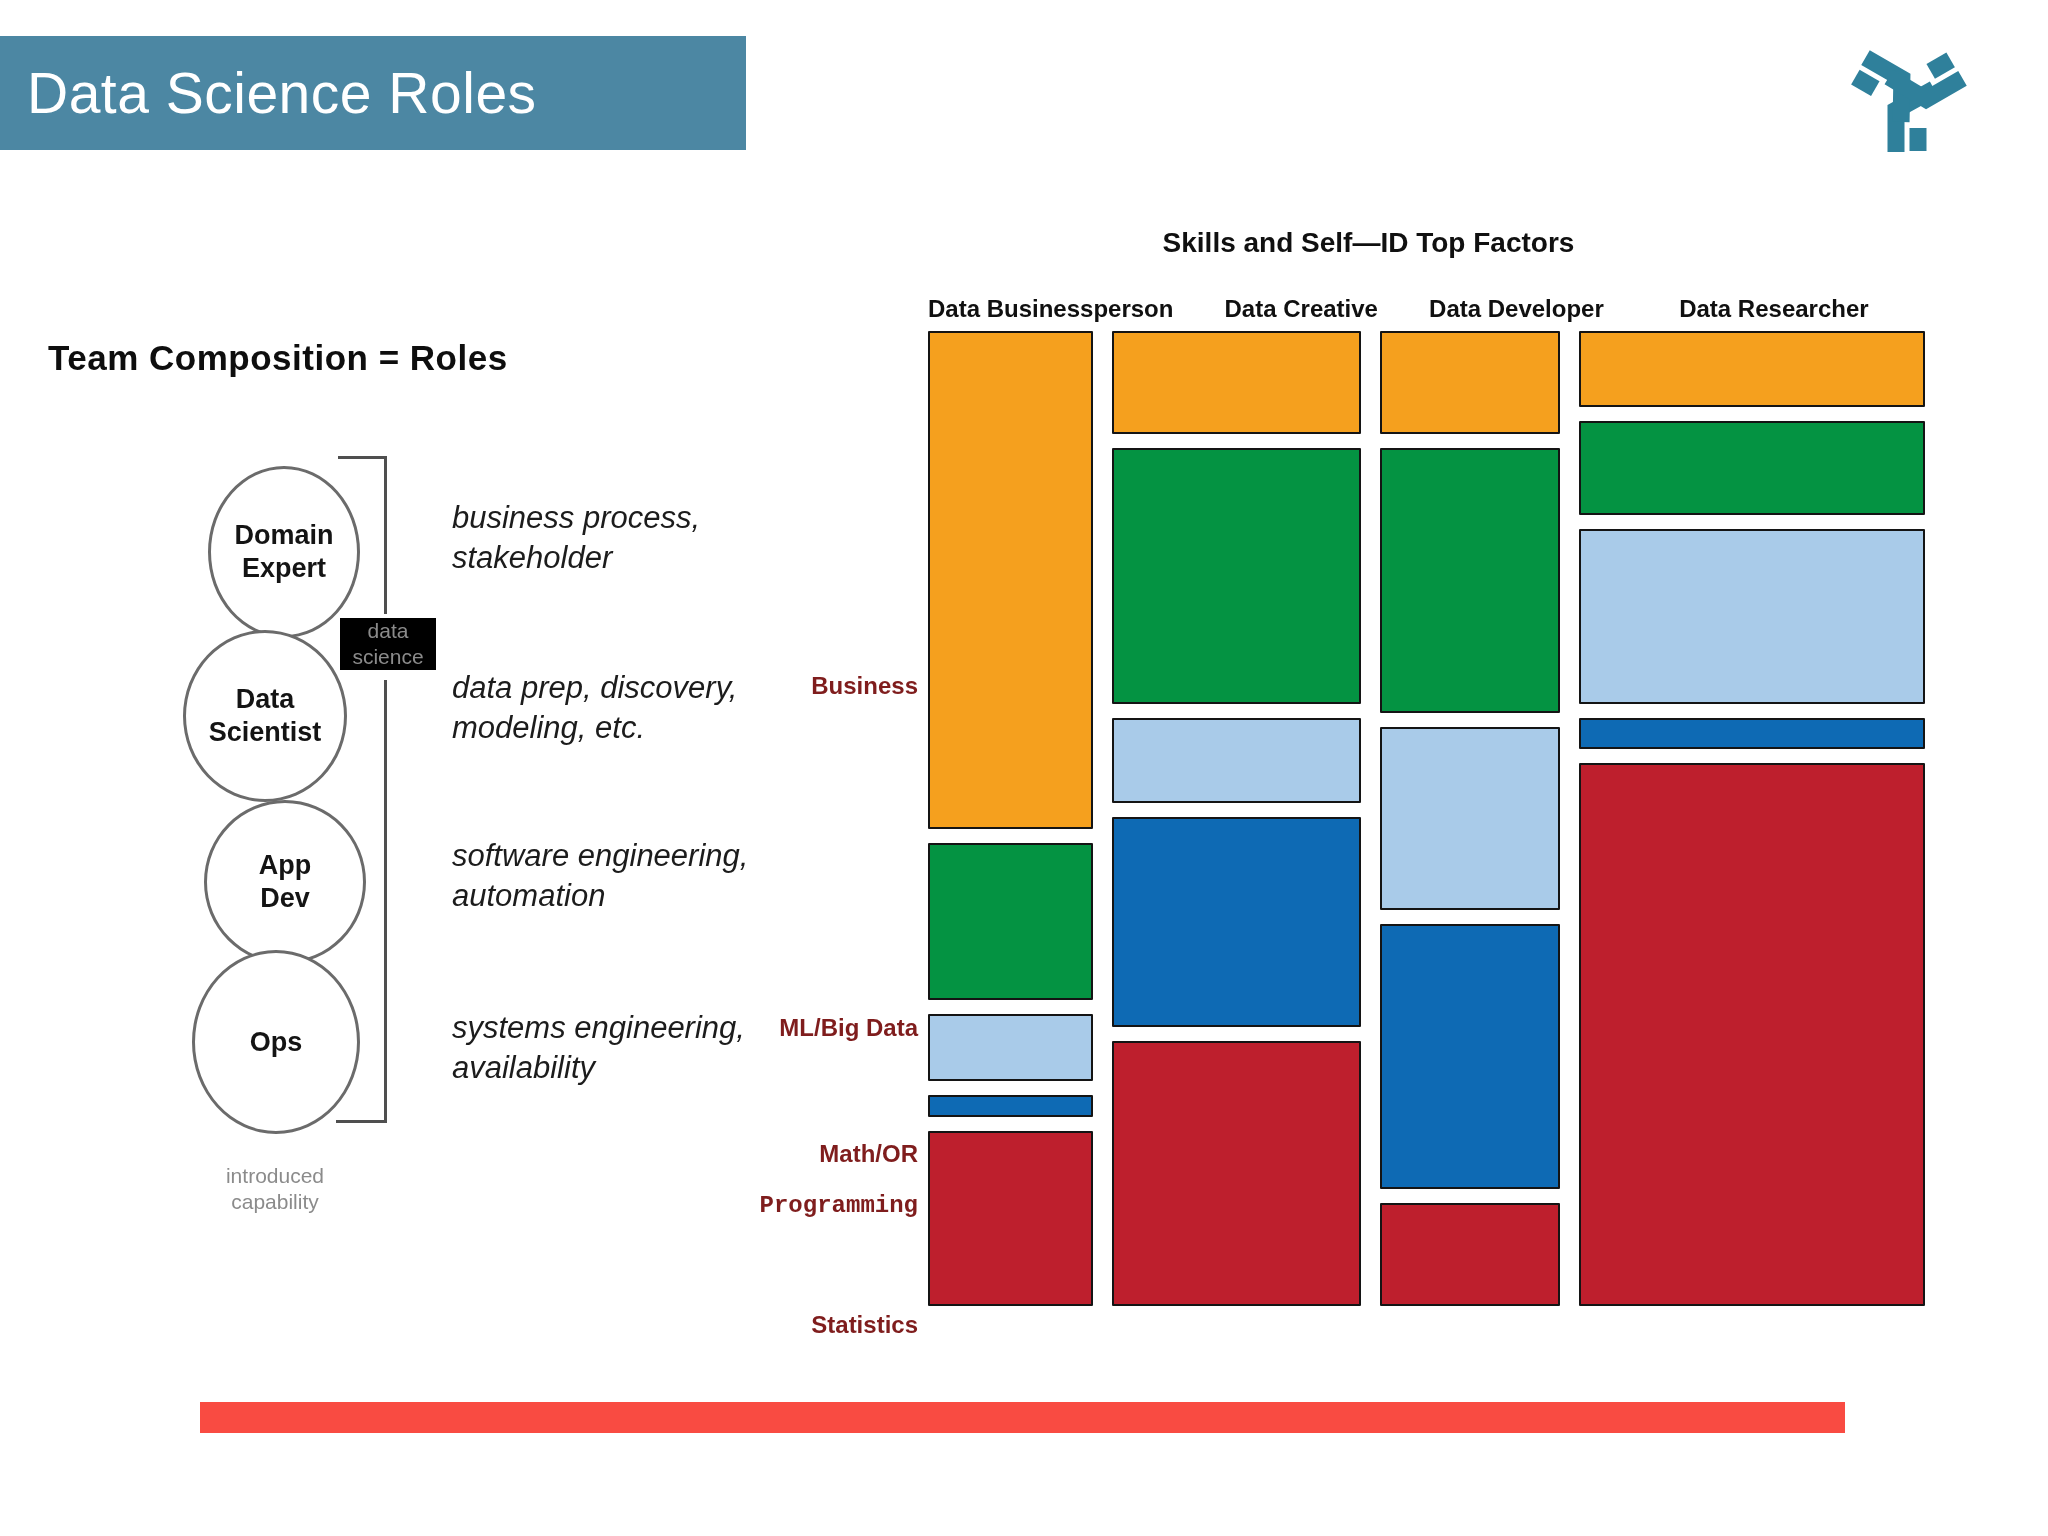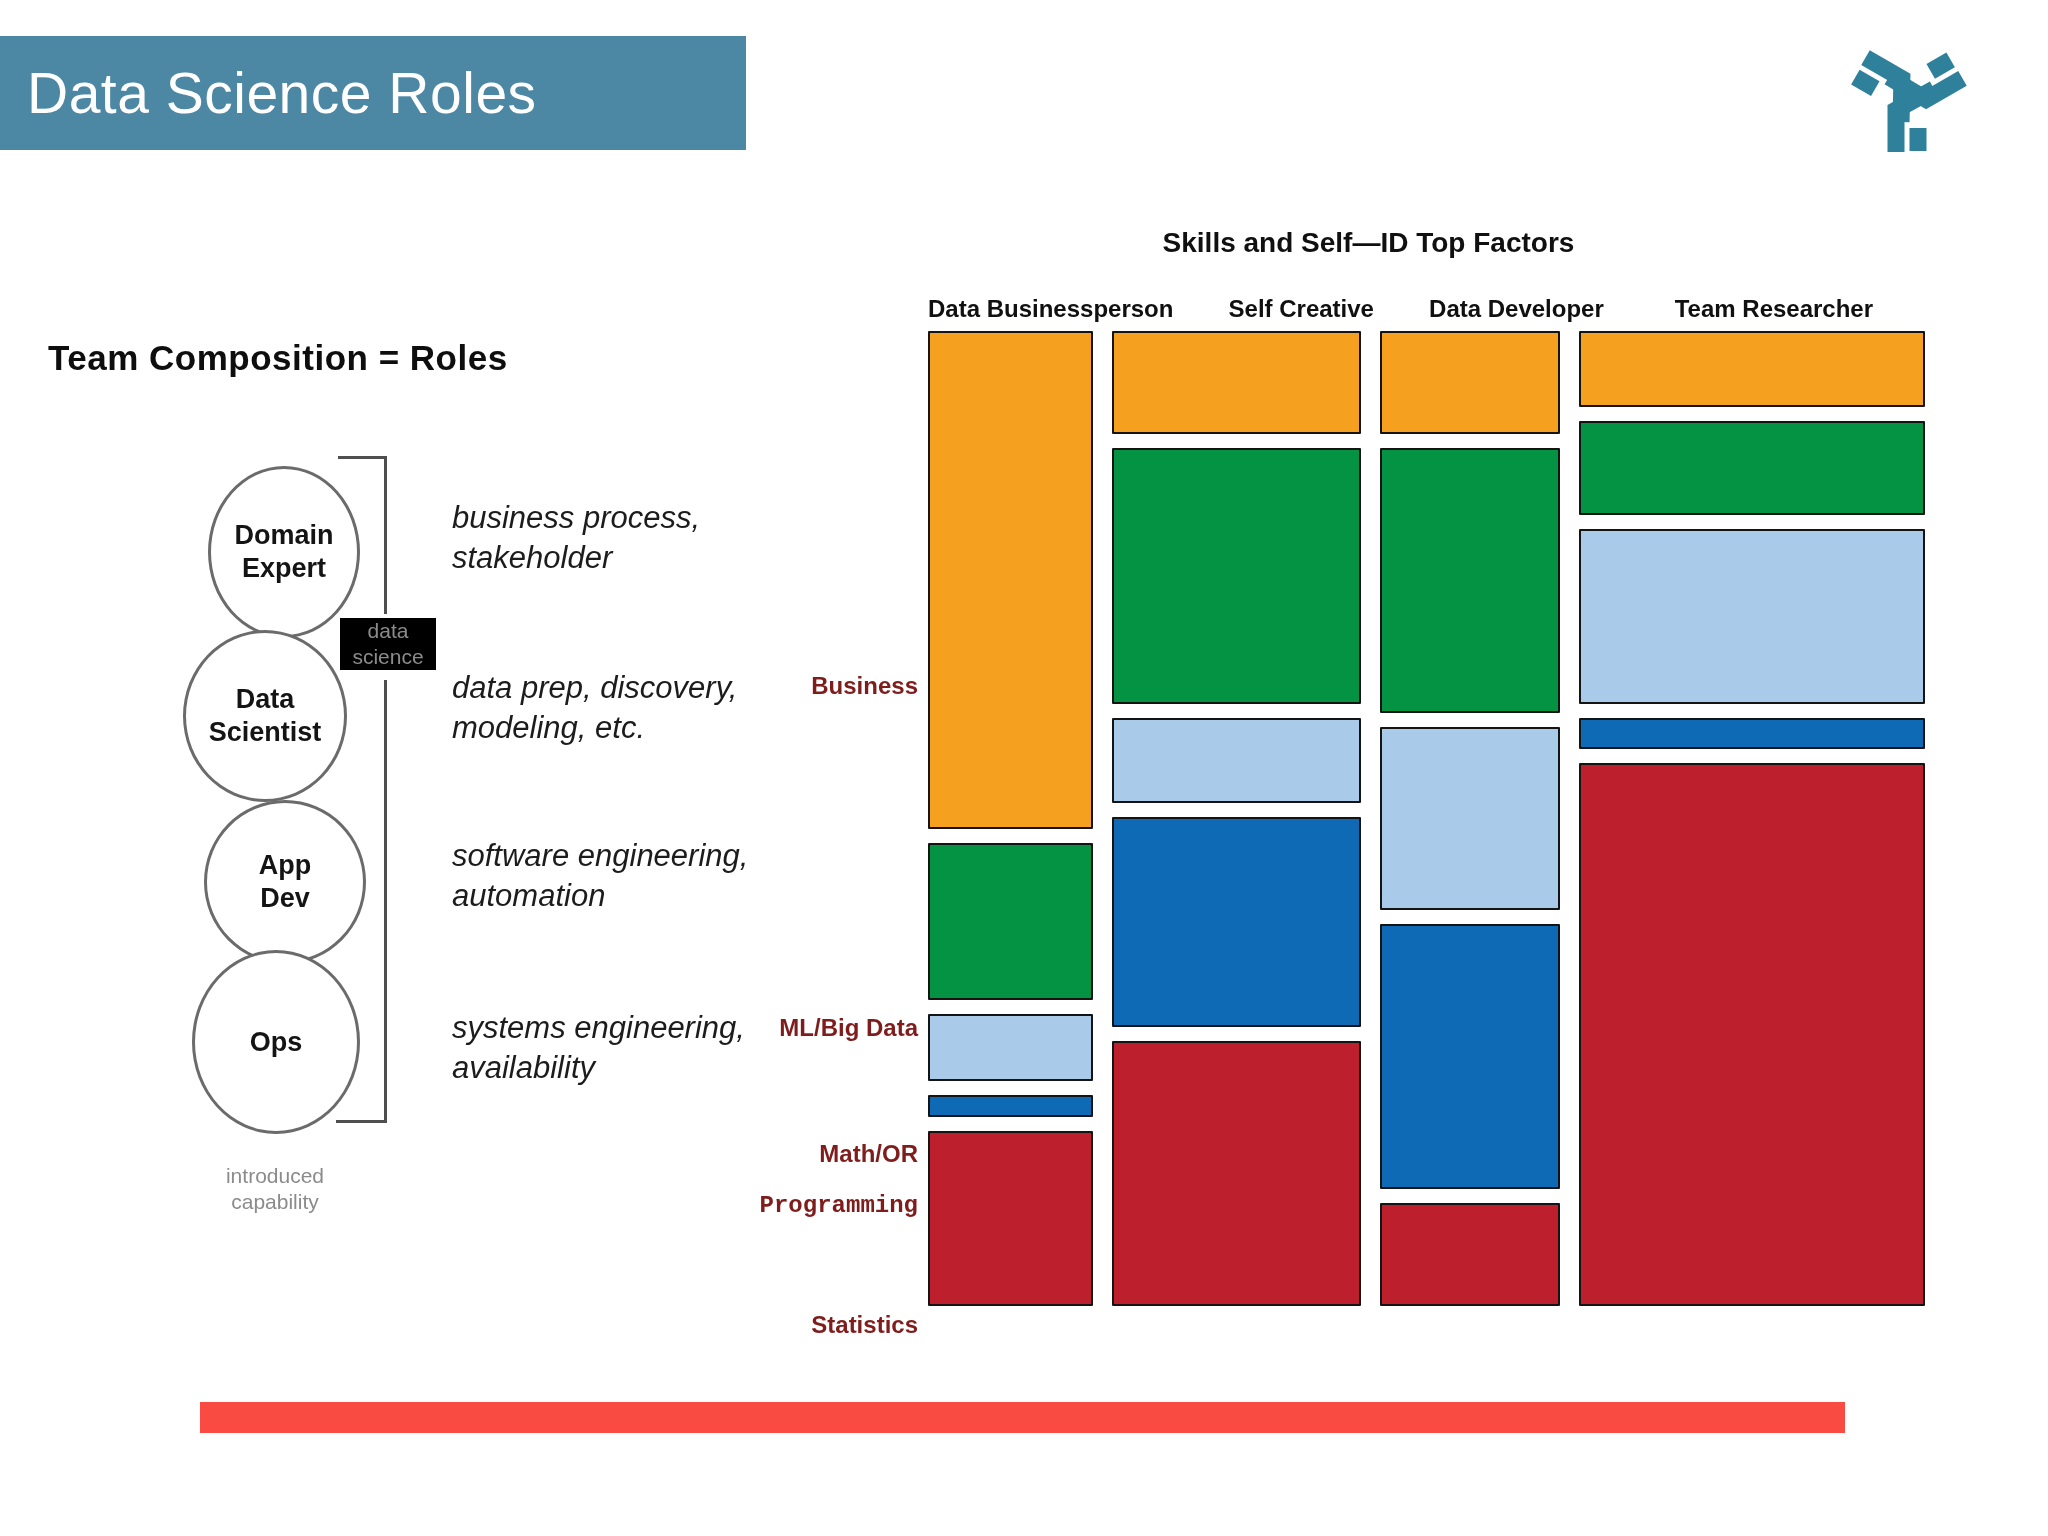--- a/index.html
+++ b/index.html
@@ -151,23 +151,23 @@
   <div class="small-grey footnote">
     <div>introduced</div>
     <div>capability</div>
   </div>
 </div>
 
 <div class="chart-wrap">
   <div class="chart-title">Skills and Self—ID Top Factors</div>
   <div class="headers-row">
       <div class="col-header" style="flex: 17.5 1 0px;">Data Businessperson</div>
-      <div class="col-header" style="flex: 26.5 1 0px;">Self Creative</div>
+      <div class="col-header" style="flex: 26.5 1 0px;">Data Creative</div>
       <div class="col-header" style="flex: 19.2 1 0px;">Data Developer</div>
-      <div class="col-header" style="flex: 36.8 1 0px;">Team Researcher</div>
+      <div class="col-header" style="flex: 36.8 1 0px;">Data Researcher</div>
     </div>
   <div class="grid-row">
     <div class="label-gutter">
         <div class="row-label" style="top: 355px;">Business</div>
         <div class="row-label" style="top: 696.5px;">ML/Big Data</div>
         <div class="row-label" style="top: 822.5px;">Math/OR</div>
         <div class="row-label" style="top: 874px; font-family: Liberation Mono, monospace;">Programming</div>
         <div class="row-label" style="top: 993.5px;">Statistics</div>
       </div>
     <div class="mosaic-grid">

